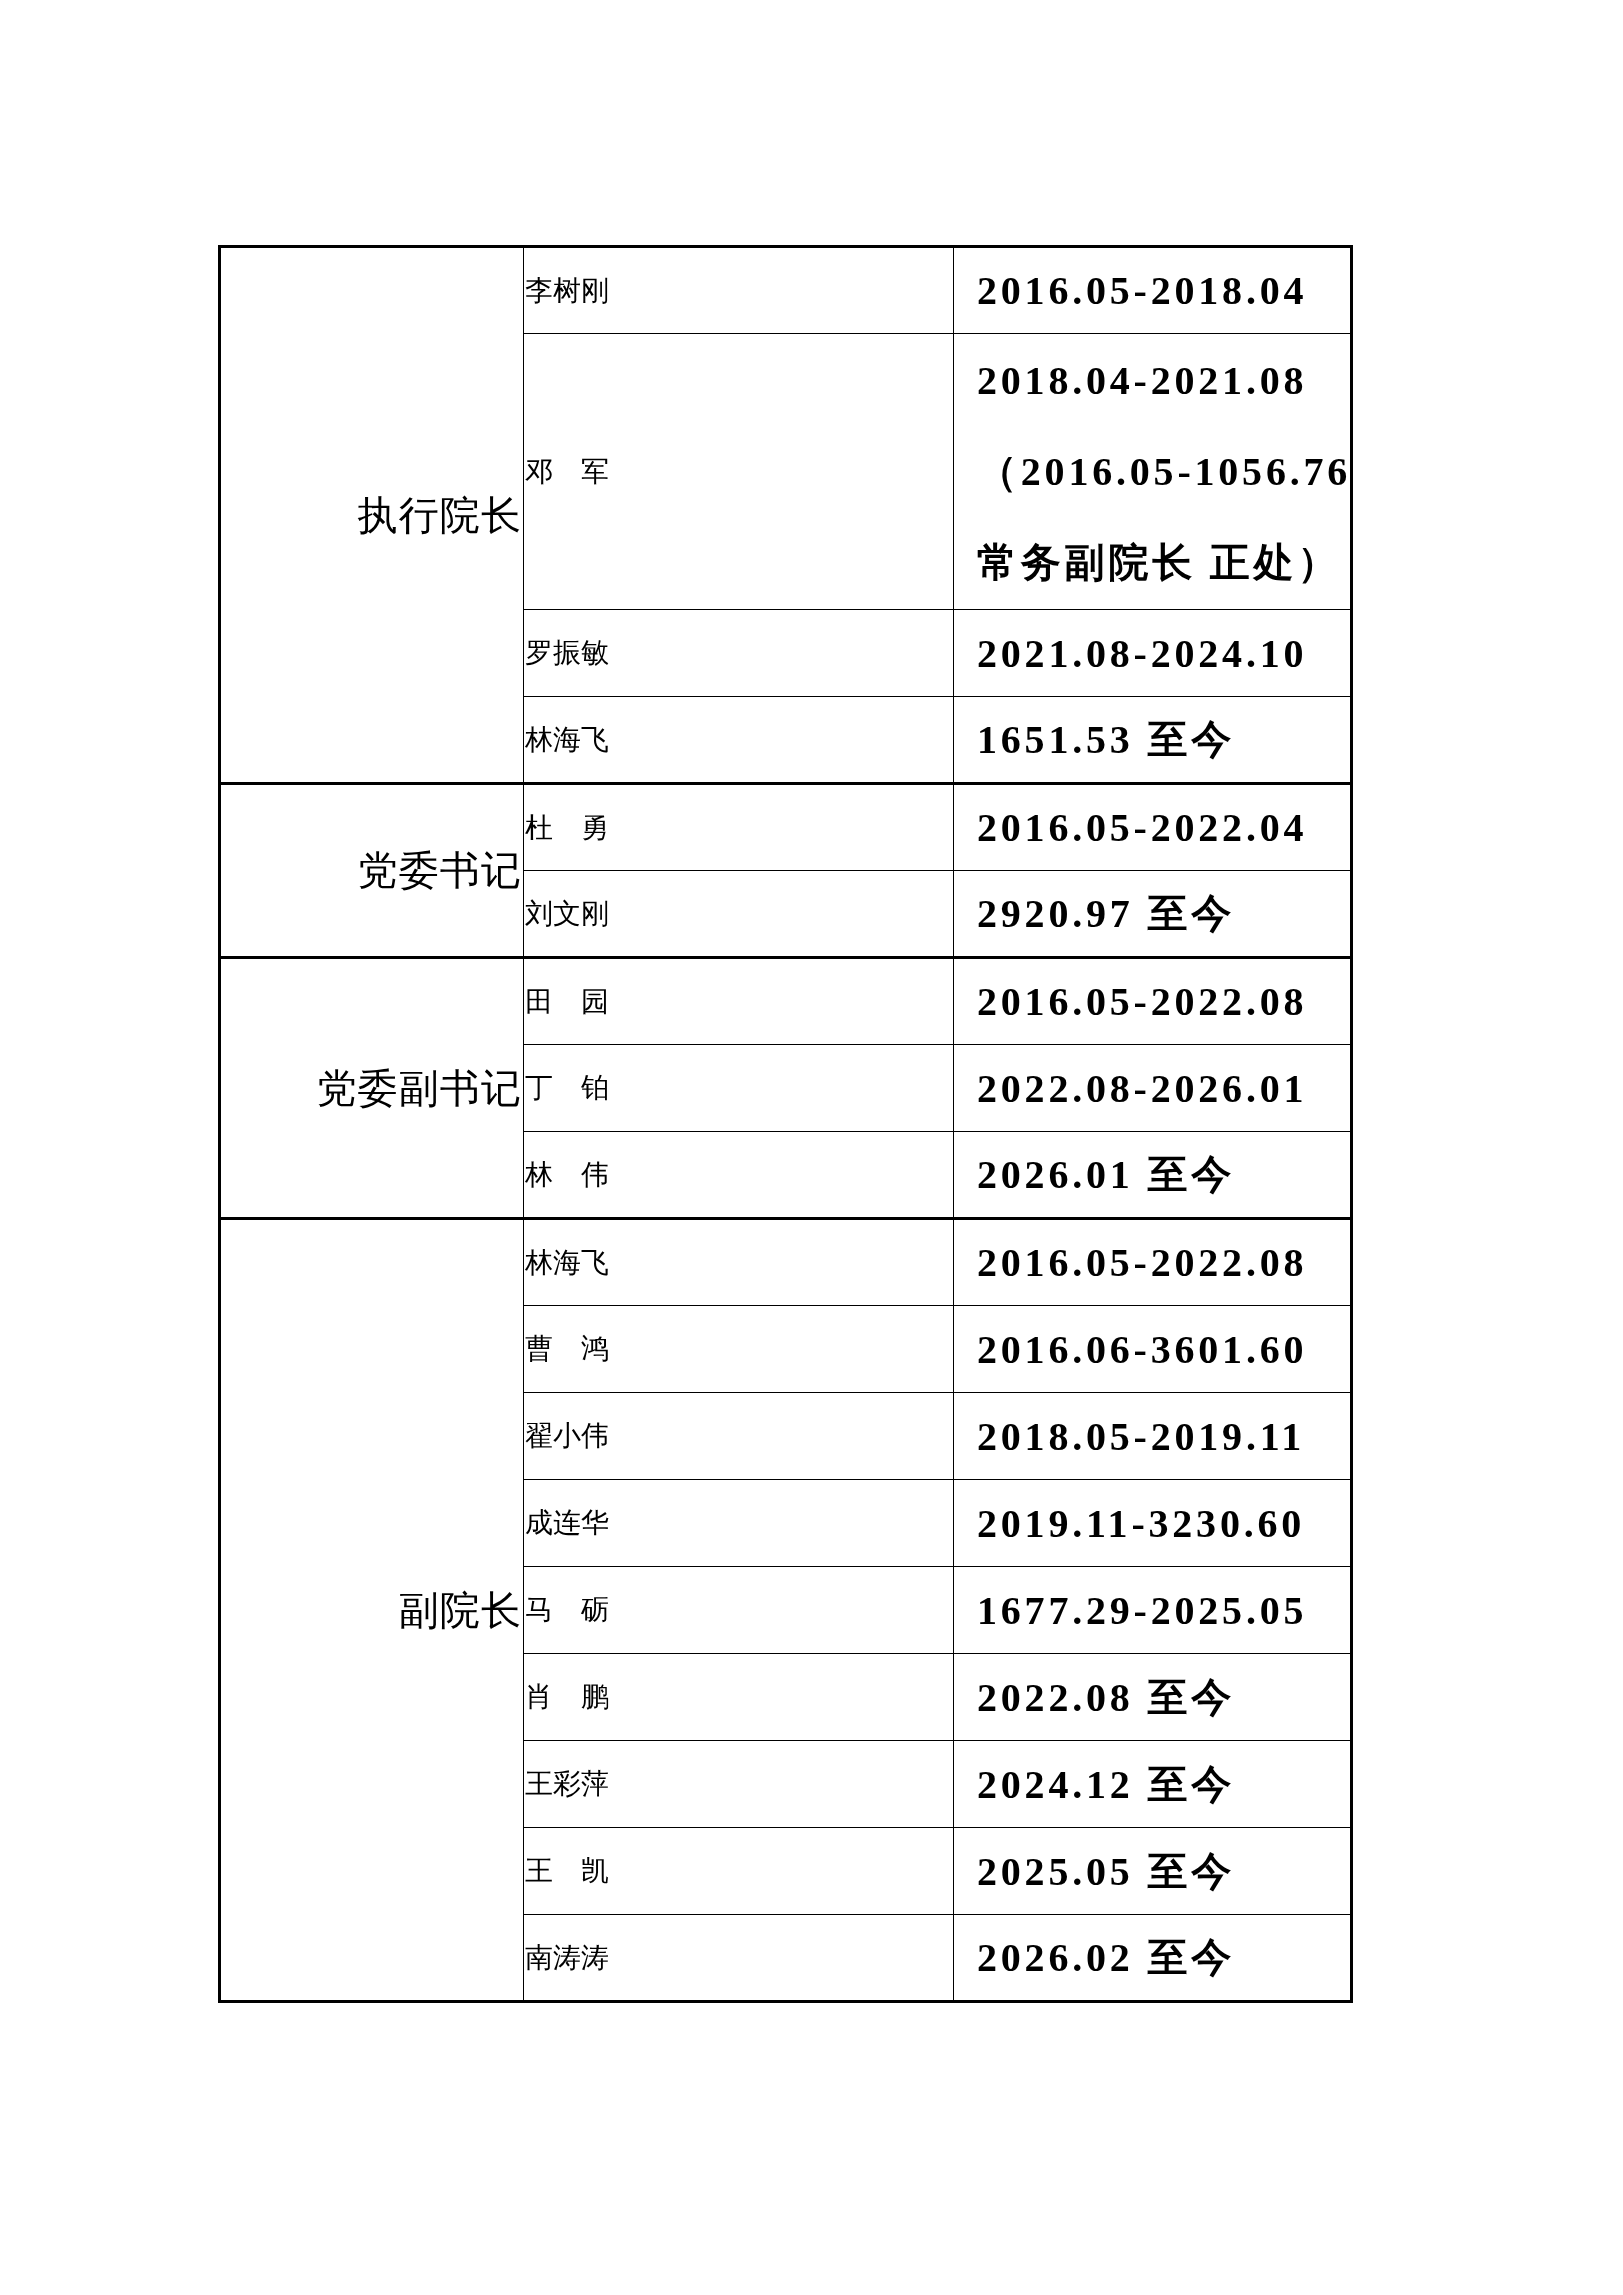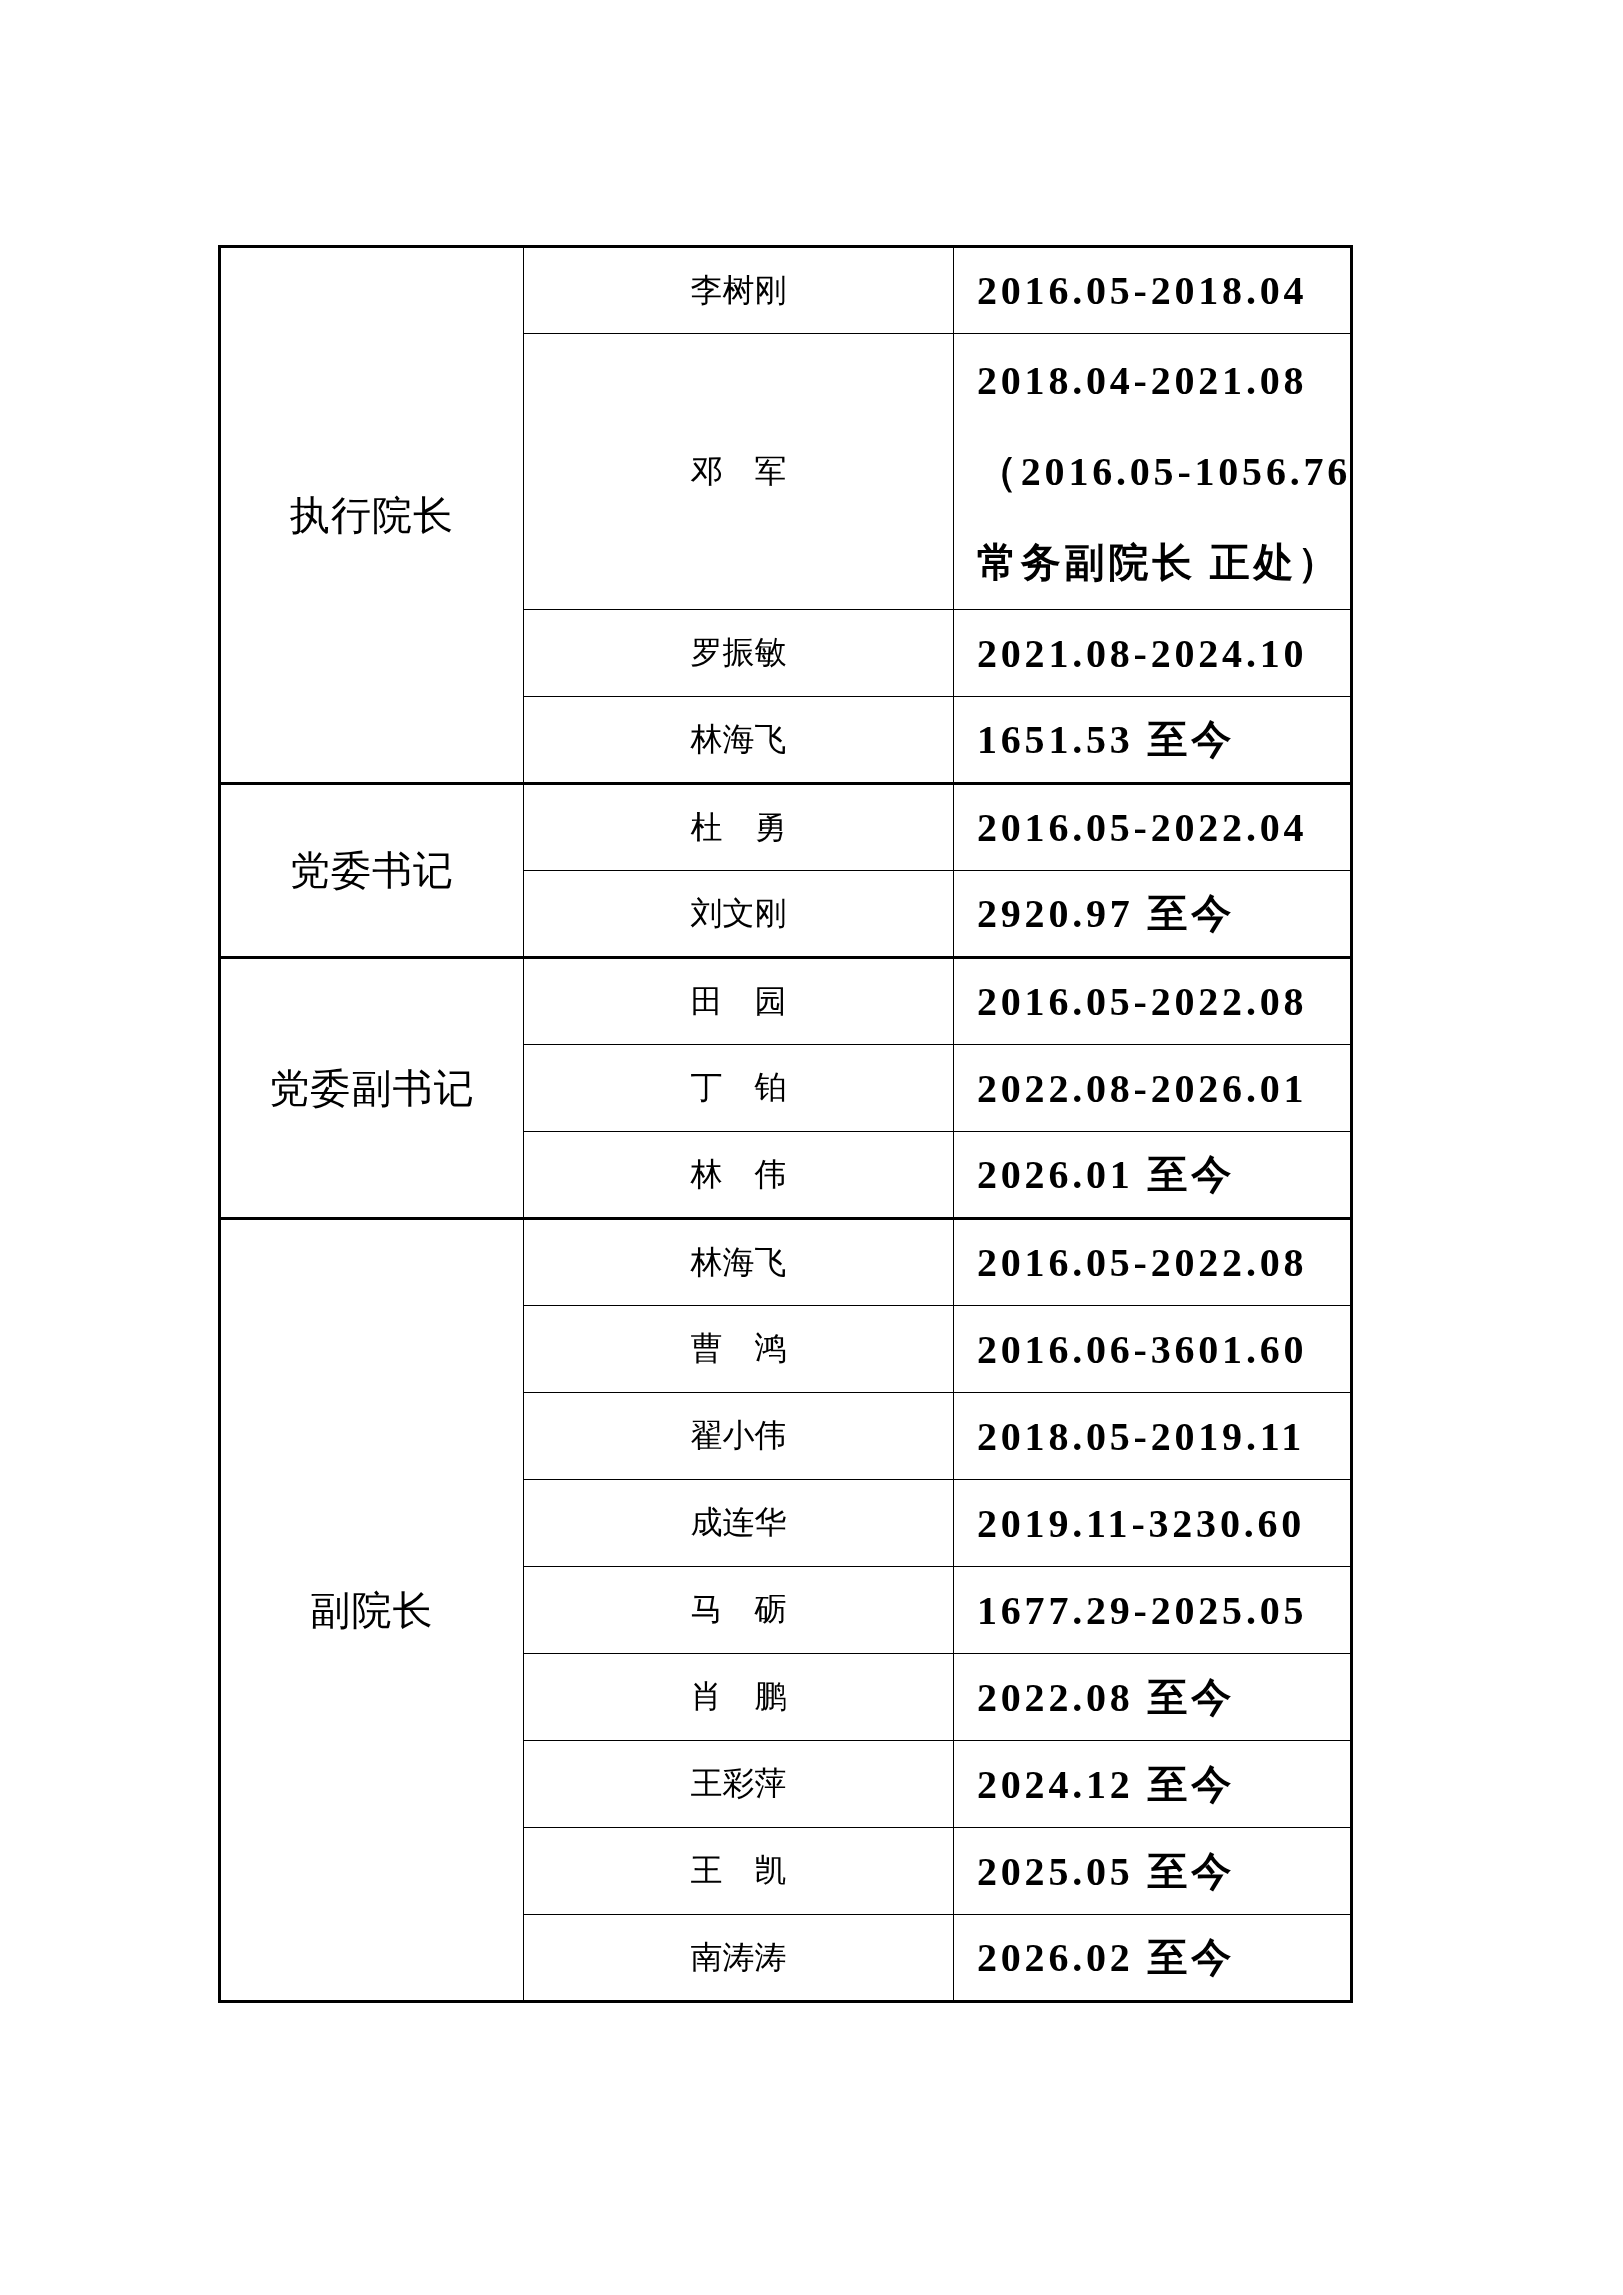--- a/index.html
+++ b/index.html
@@ -34,27 +34,27 @@
     height: 87px;
   }
   tr.tall-row {
     height: 273px;
   }
   
   tr.section-start td {
     border-top-width: 3.8px;
   }
   td.pos-cell {
-    text-align: center;
+    text-align: right;
     font-size: 40px;
     letter-spacing: 1.1px;
   }
   td.name-cell {
-    text-align: center;
-    font-size: 32px;
+    text-align: left;
+    font-size: 28px;
   }
   td.period-cell {
     text-align: left;
     font-size: 40px;
     padding-left: 23px;
     letter-spacing: 3.8px;
   }
   .period-line {
     line-height: 65px;
     white-space: nowrap;

